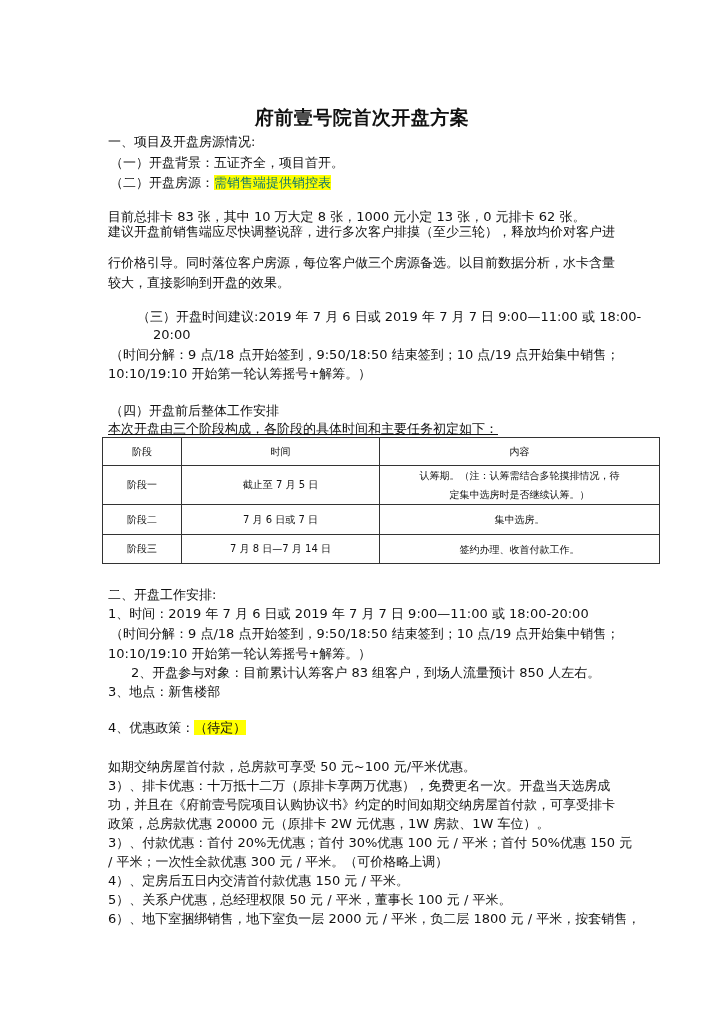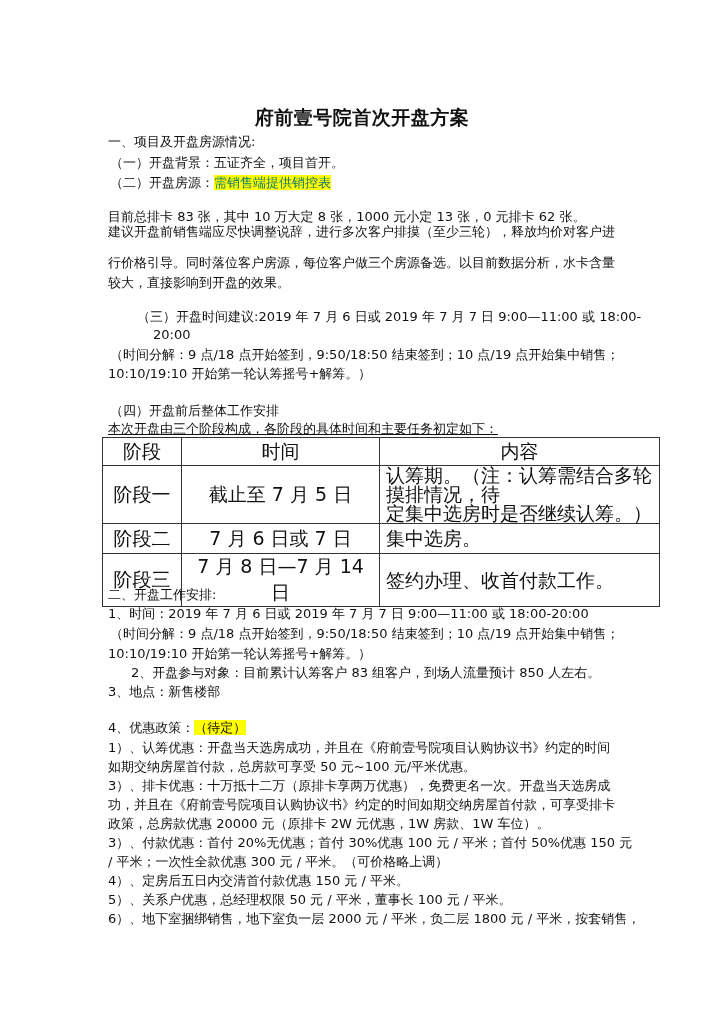--- a/index.html
+++ b/index.html
@@ -15,29 +15,29 @@
     }
     .title {
       position: absolute; left: 0; width: 724px; top: 104px; text-align: center;
       font-size: 19px; font-weight: bold; line-height: 26px; letter-spacing: 0.5px;
     }
     .hl { background: #ffff00; margin-top: 24px; }
     .hl-red { background: #ffff00; color: #0f766e; }
     .u { text-decoration: underline; }
     table.stages {
       position: absolute; left: 102px; top: 437px; width: 558px;
-      border-collapse: collapse; font-size: 19px;
+      border-collapse: collapse; font-size: 10px;
     }
     table.stages td, table.stages th {
       border: 1px solid #333; font-weight: normal; padding: 0 6px;
     }
     table.stages th { height: 27px; text-align: center; }
     .c1 { width: 66px; text-align: center; }
     .c2 { width: 185px; text-align: center; }
-    .c3 { text-align: left; line-height: 19px; }
+    .c3 { text-align: center; line-height: 19px; }
     .r1 td { height: 38px; }
     .r2 td { height: 29px; }
     .r3 td { height: 28px; margin-top: 45px; }
   </style>
 </head>
 <body>
 
 <div class="page">
 
   <div class="title">府前壹号院首次开盘方案</div>
@@ -92,21 +92,20 @@
   <div class="line" style="top:585px;">二、开盘工作安排:</div>
   <div class="line" style="top:604px;">1、时间：2019 年 7 月 6 日或 2019 年 7 月 7 日 9:00—11:00 或 18:00-20:00</div>
   <div class="line" style="top:624px; left:110px;">（时间分解：9 点/18 点开始签到，9:50/18:50 结束签到；10 点/19 点开始集中销售；</div>
   <div class="line" style="top:644px;">10:10/19:10 开始第一轮认筹摇号+解筹。）</div>
   <div class="line" style="top:663px; left:131px;">2、开盘参与对象：目前累计认筹客户 83 组客户，到场人流量预计 850 人左右。</div>
   <div class="line" style="top:682px;">3、地点：新售楼部</div>
 
   <div class="line" style="top:718px;">
     <span>4、优惠政策：</span><span class="hl">（待定）</span>
   </div>
-  <div class="line" style="top:738px;">1）、认筹优惠：开盘当天选房成功，并且在《府前壹号院项目认购协议书》约定的时间</div>
   <div class="line" style="top:757px;">如期交纳房屋首付款，总房款可享受 50 元~100 元/平米优惠。</div>
   <div class="line" style="top:776px;">3）、排卡优惠：十万抵十二万（原排卡享两万优惠），免费更名一次。开盘当天选房成</div>
   <div class="line" style="top:795px;">功，并且在《府前壹号院项目认购协议书》约定的时间如期交纳房屋首付款，可享受排卡</div>
   <div class="line" style="top:814px;">政策，总房款优惠 20000 元（原排卡 2W 元优惠，1W 房款、1W 车位）。</div>
   <div class="line" style="top:833px;">3）、付款优惠：首付 20%无优惠；首付 30%优惠 100 元 / 平米；首付 50%优惠 150 元</div>
   <div class="line" style="top:852px;"> / 平米；一次性全款优惠 300 元 / 平米。（可价格略上调）</div>
   <div class="line" style="top:871px;">4）、定房后五日内交清首付款优惠 150 元 / 平米。</div>
   <div class="line" style="top:890px;">5）、关系户优惠，总经理权限 50 元 / 平米，董事长 100 元 / 平米。</div>
   <div class="line" style="top:909px;">6）、地下室捆绑销售，地下室负一层 2000 元 / 平米，负二层 1800 元 / 平米，按套销售，</div>
 

